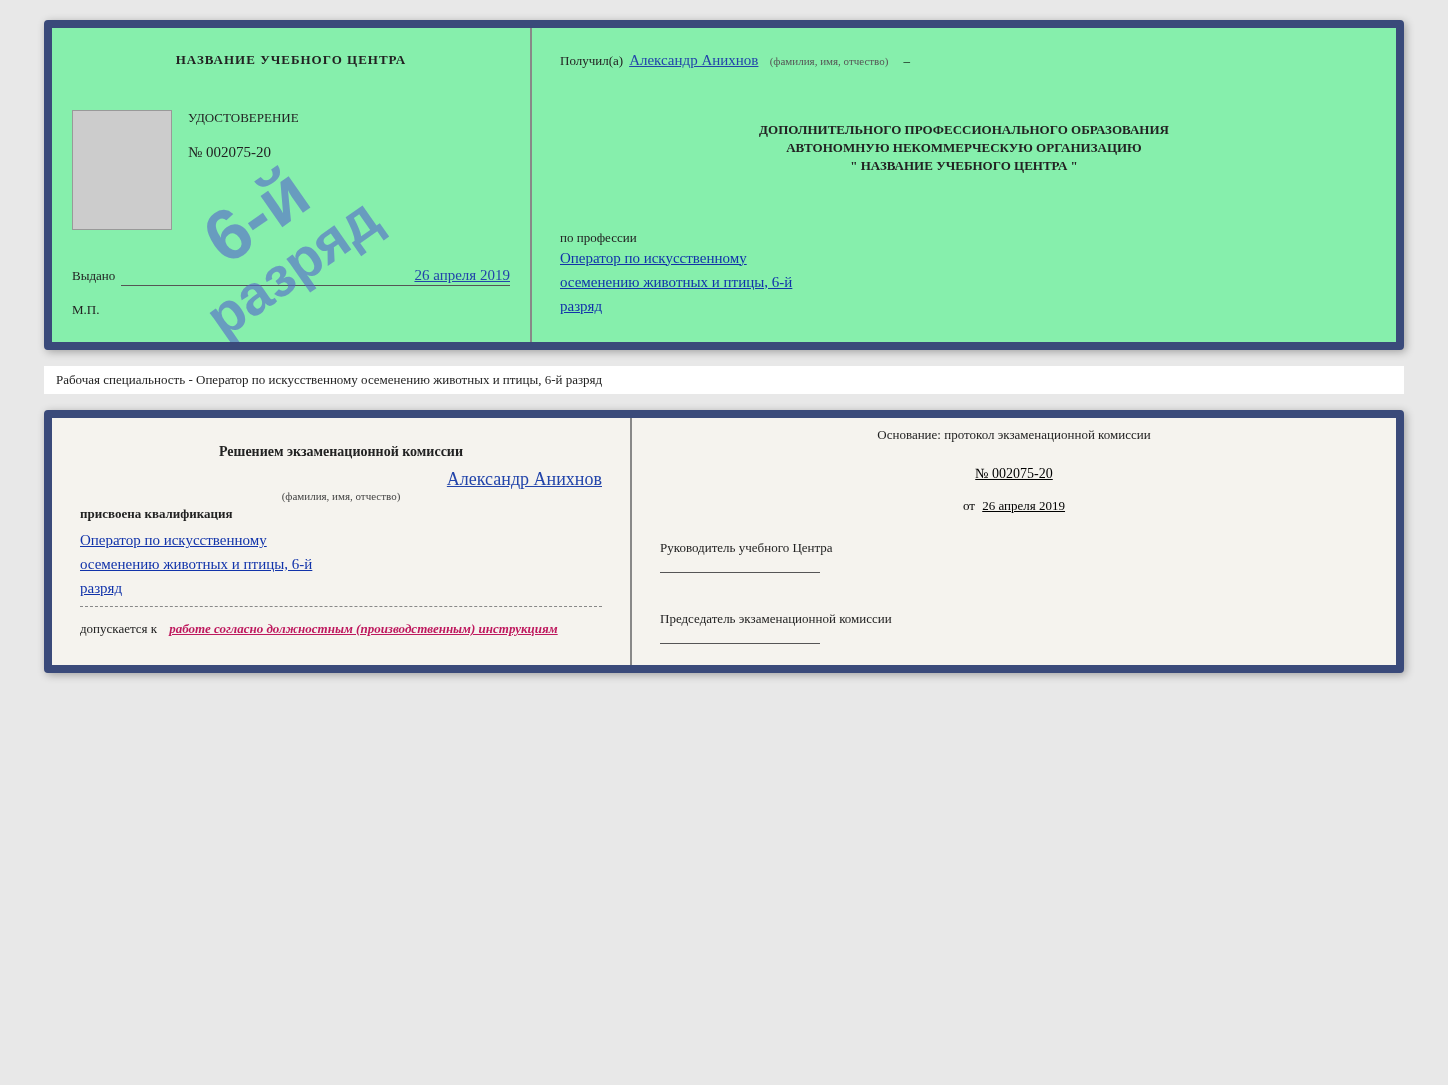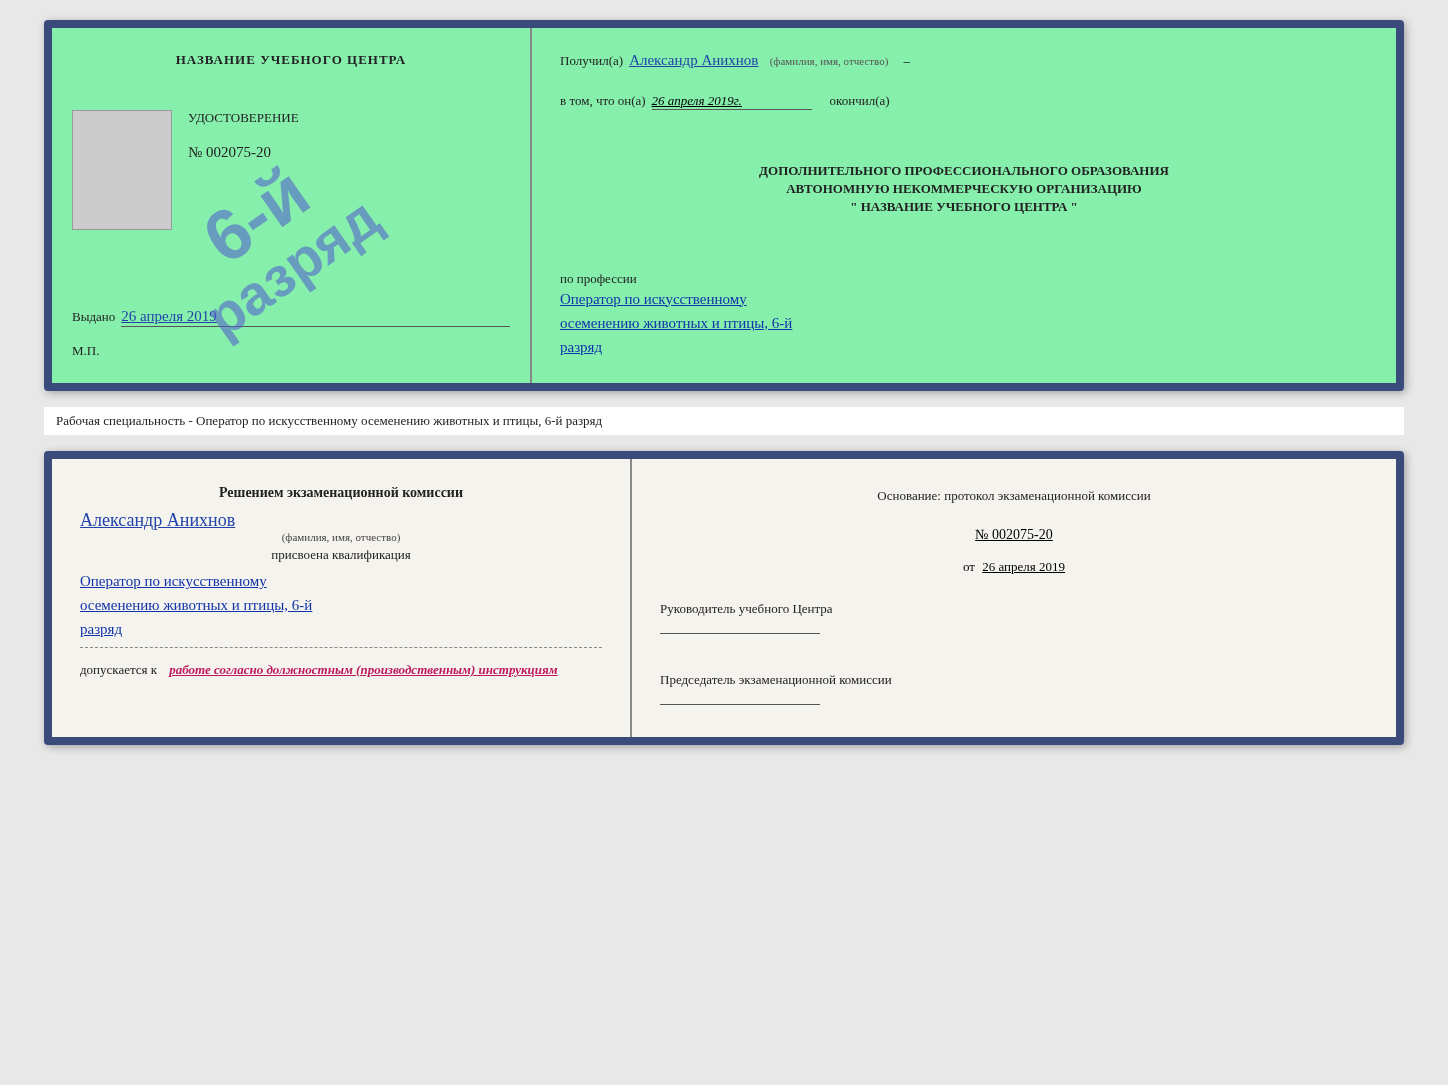--- a/index.html
+++ b/index.html
@@ -102,20 +102,21 @@
     .underlined {
       text-decoration: underline;
       font-style: italic;
     }
 
     .cursive-blue {
       color: #2244aa;
       font-family: cursive, 'Times New Roman';
       font-size: 15px;
       text-decoration: underline;
+      text-align: right;
     }
 
     .field-row {
       display: flex;
       align-items: baseline;
       gap: 6px;
       font-size: 13px;
       margin-bottom: 4px;
     }
 
@@ -182,21 +183,21 @@
       width: 580px;
       min-width: 580px;
       border-right: 2px solid #888;
       padding: 24px 28px;
       display: flex;
       flex-direction: column;
     }
 
     .bottom-right {
       flex: 1;
-      padding: 28px 28px;
+      padding: 8px 28px;
       display: flex;
       flex-direction: column;
       gap: 10px;
       border-radius: 10px;
     }
 
     .spec-label {
       background: #ffffff;
       padding: 6px 12px;
       font-size: 13px;
@@ -259,25 +260,20 @@
   <div class="right-panel">
     <div class="field-row">
       <span class="field-label">Получил(а)</span>
       <span style="flex:1;">
         <span class="cursive-blue">Александр Анихнов</span>
         <span style="font-size:11px; color:#555; margin-left:8px;">(фамилия, имя, отчество)</span>
         <span style="margin-left:12px;">–</span>
       </span>
     </div>
 
-    <div class="field-row">
-      <span class="field-label">в том, что он(а)</span>
-      <span class="underlined" style="font-style:italic; min-width:160px; display:inline-block; border-bottom:1px solid #555;">26 апреля 2019г.</span>
-      <span class="field-label" style="margin-left:12px;">окончил(а)</span>
-    </div>
 
     <div style="height:8px;"></div>
 
     <div class="bold-center">
       <div>ДОПОЛНИТЕЛЬНОГО ПРОФЕССИОНАЛЬНОГО ОБРАЗОВАНИЯ</div>
       <div>АВТОНОМНУЮ НЕКОММЕРЧЕСКУЮ ОРГАНИЗАЦИЮ</div>
       <div>"  НАЗВАНИЕ УЧЕБНОГО ЦЕНТРА  "</div>
     </div>
 
     <div style="height:8px;"></div>
@@ -296,21 +292,21 @@
 <div class="bottom-card">
 
   <div class="bottom-left">
     <div class="bold-center" style="font-size:14px;">Решением экзаменационной комиссии</div>
 
     <div style="margin-top:8px;">
       <div class="cursive-blue" style="font-size:18px;">Александр Анихнов</div>
       <div class="small-text" style="text-align:center;">(фамилия, имя, отчество)</div>
     </div>
 
-    <div style="text-align:center; font-size:13px; color:#222; margin-top:4px;">присвоена квалификация</div>
+    <div style="font-size:13px; color:#222; margin-top:4px;font-weight:bold;">присвоена квалификация</div>
 
     <div style="margin-top:6px;">
       <span class="profession-value">Оператор по искусственному</span>
       <span class="profession-value">осеменению животных и птицы, 6-й</span>
       <span class="profession-value">разряд</span>
     </div>
 
     <div class="separator-line"></div>
 
     <div class="field-row" style="margin-top:8px;">

